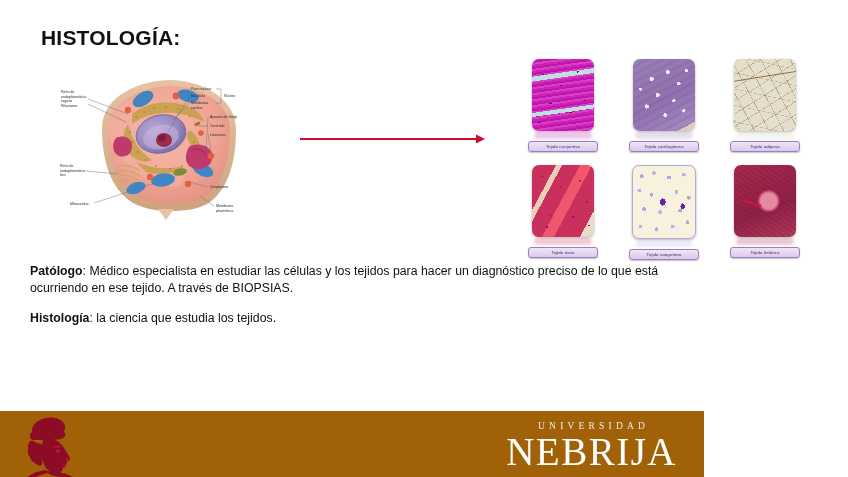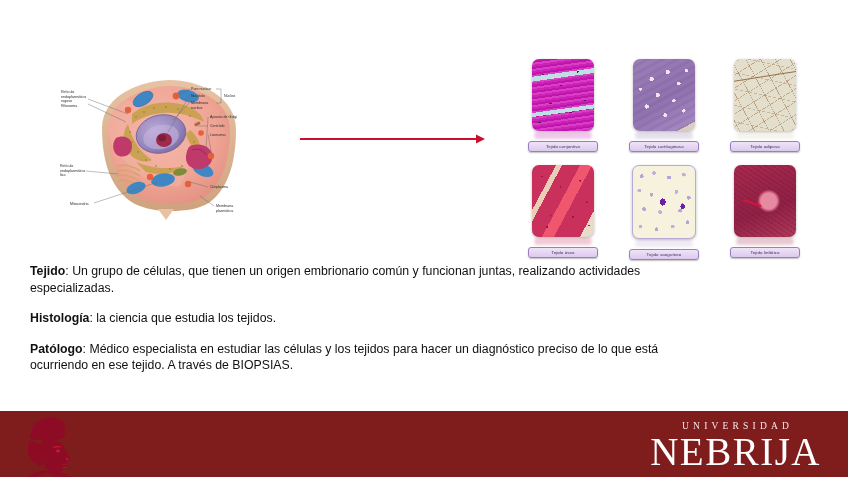--- a/index.html
+++ b/index.html
@@ -175,22 +175,22 @@
   .body-text{
     position:absolute;left:30px;top:263px;width:640px;
     font-size:12.3px;color:#111;line-height:1.35;
   }
   .body-text p{margin:0 0 14px 0;}
   .body-text p:last-child{margin-bottom:0;}
   .body-text b{font-weight:bold;}
 
   
   .footer{
-    position:absolute;left:0;bottom:0;width:848px;height:66px;
-    background:#7f1d1d;overflow:hidden;
+    position:absolute;left:0;bottom:0;width:704px;height:66px;
+    background:#a16207;overflow:hidden;
   }
   .footer-portrait{position:absolute;left:22px;bottom:-4px;width:62px;height:66px;}
   .logo{
     position:absolute;right:27px;top:10px;
     text-align:center;color:#fff;
   }
   .logo-top{
     font-family:"Liberation Serif", serif;
     font-size:9.5px;letter-spacing:4.2px;
     padding-left:4px;
@@ -200,20 +200,21 @@
     font-family:"Liberation Serif", serif;
     font-size:39px;letter-spacing:1.5px;
     line-height:1.05;margin-top:1px;color:#ffffff;
   }
 </style>
 </head>
 <body>
 
 <div class="slide">
 
+  <div class="title">HISTOLOGÍA:</div>
 
   <div class="cell-fig">
     <svg class="cell-svg" viewBox="0 0 250 165" xmlns="http://www.w3.org/2000/svg">
       <defs>
         <radialGradient id="cytoG" cx="45%" cy="38%" r="72%">
           <stop offset="0%" stop-color="#f6b9ab"></stop>
           <stop offset="60%" stop-color="#efa494"></stop>
           <stop offset="100%" stop-color="#e08d7d"></stop>
         </radialGradient>
         <linearGradient id="rimG" x1="0" y1="0" x2="0" y2="1">
@@ -392,23 +393,22 @@
 
     <div class="tissue-cell">
       <div class="tissue-img t-linfatico"></div>
       <div class="tissue-reflect" style="background:#a8294f"></div>
       <div class="tissue-cap">Tejido linfático</div>
     </div>
 
   </div>
 
   <div class="body-text">
-    <p><b>Tejido</b><span>: </span><span>Un grupo de células, que tienen un origen embrionario común y funcionan juntas, realizando actividades especializadas.</span></p>
+    <p><b>Patólogo</b><span>: </span><span>Médico especialista en estudiar las células y los tejidos para hacer un diagnóstico preciso de lo que está ocurriendo en ese tejido. A través de BIOPSIAS.</span></p>
     <p><b>Histología</b><span>: </span><span>la ciencia que estudia los tejidos.</span></p>
-    <p><b>Patólogo</b><span>: </span><span>Médico especialista en estudiar las células y los tejidos para hacer un diagnóstico preciso de lo que está ocurriendo en ese tejido. A través de BIOPSIAS.</span></p>
   </div>
 
   <div class="footer">
     <svg class="footer-portrait" viewBox="0 0 62 66" xmlns="http://www.w3.org/2000/svg">
       <g fill="#8E0B26">
 
         <path d="M10 18 C9 11 14 5 24 3 C34 1 42 5 43 11 C44 16 40 19 34 20 L12 21 Z"></path>
         <path d="M8 20 C8 17 12 16 20 16 L38 16 C42 16 44 18 43 21 C42 24 36 25 26 25 L12 25 C9 25 8 23 8 20 Z"></path>
 
         <path d="M9 26 C6 28 5 32 7 35 C5 37 6 41 9 42 C8 45 11 48 14 47 C14 50 17 52 20 50 L22 30 Z"></path>

